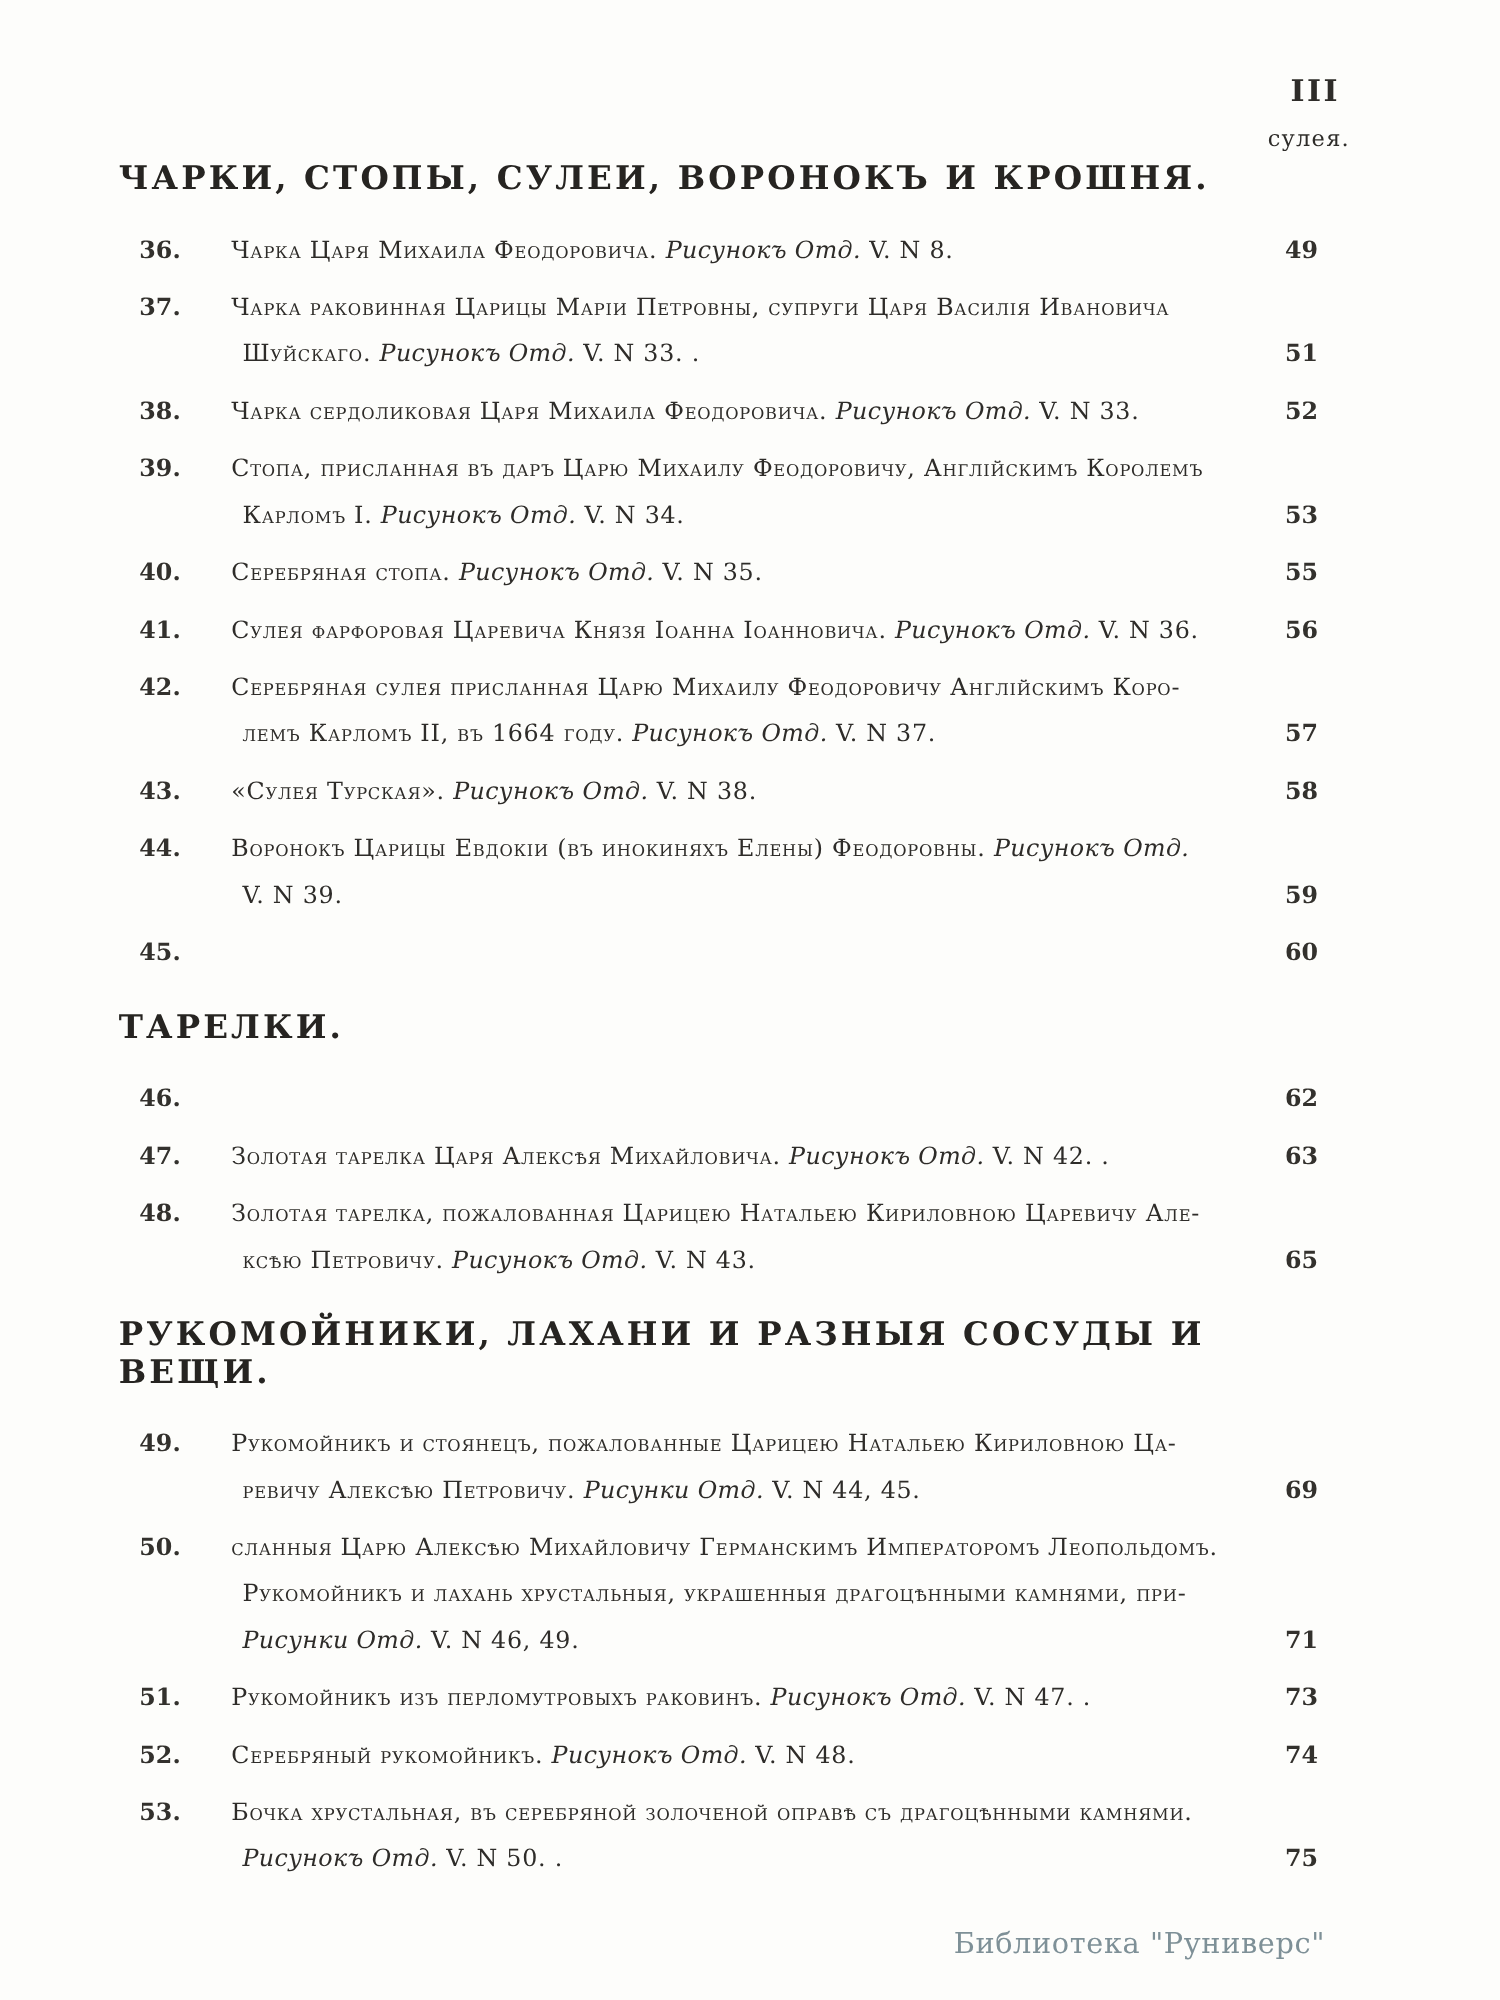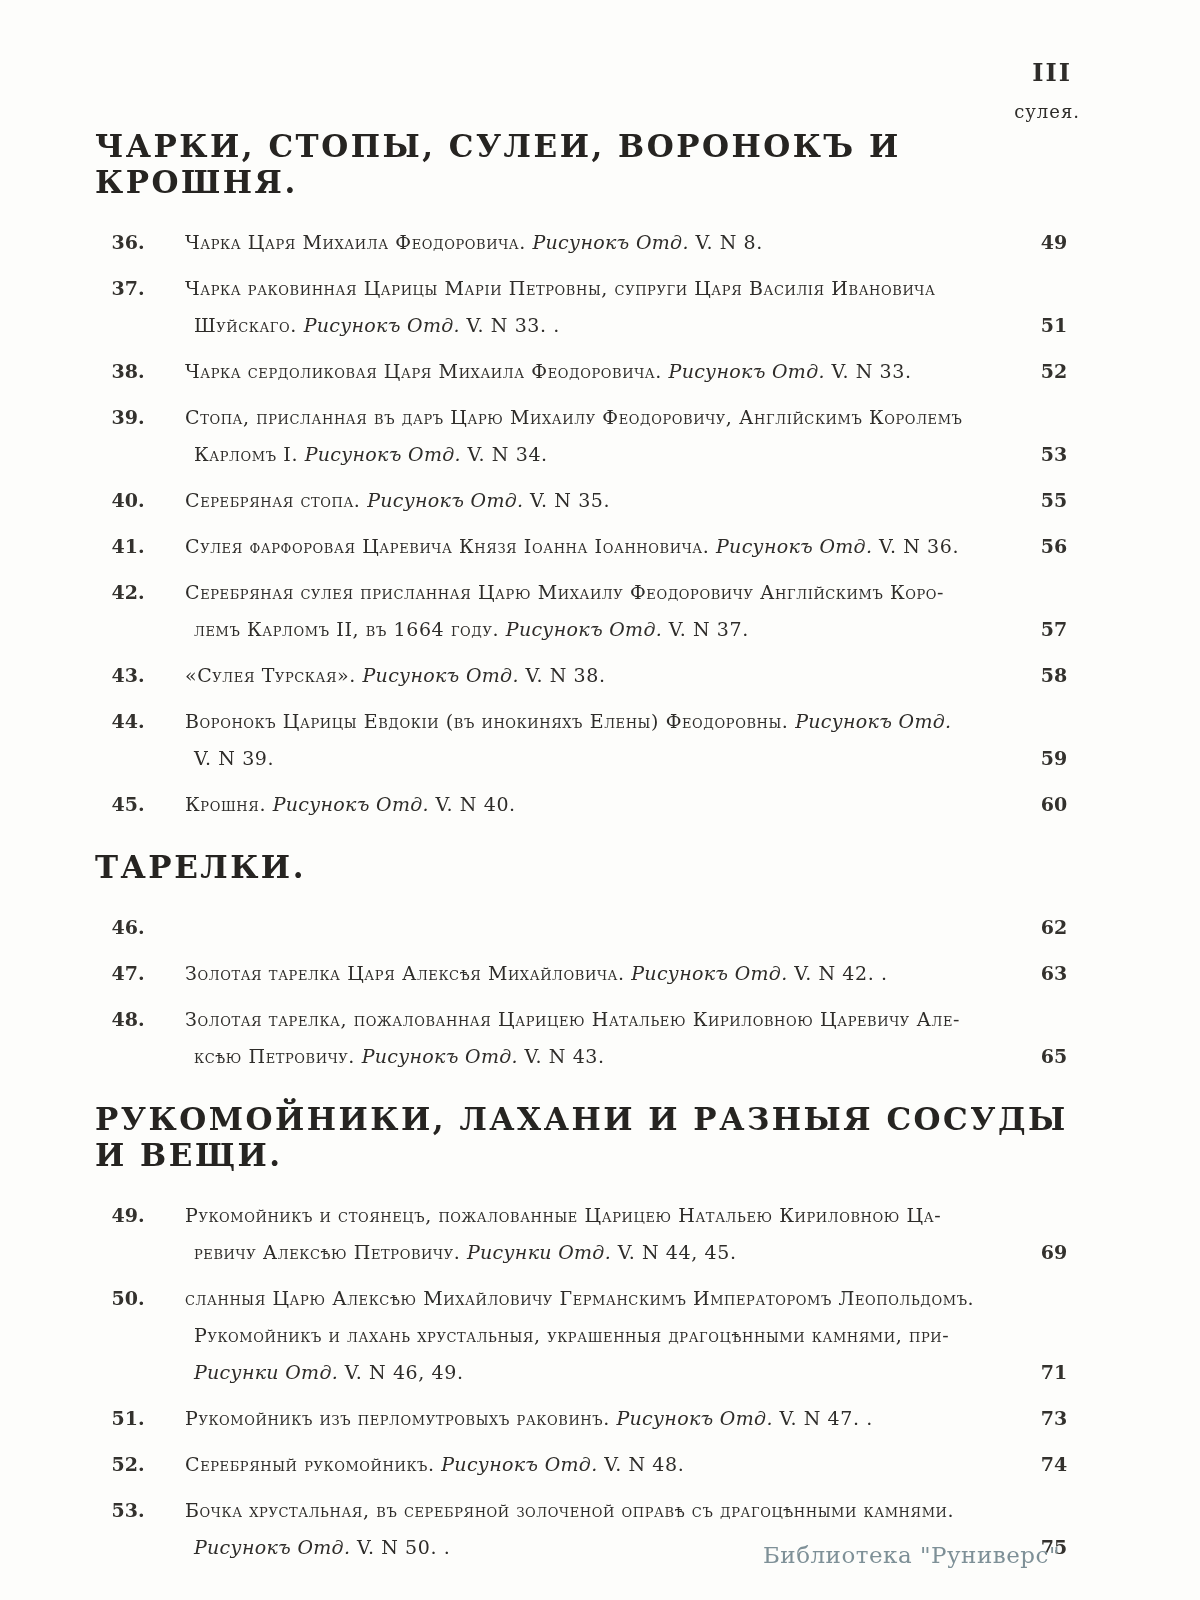--- a/index.html
+++ b/index.html
@@ -25,21 +25,21 @@
   }
   .col-header{
     text-align:right;
     font-size:18px;
     margin-top:14px;
     padding-right:0px;
     letter-spacing:1px;
   }
   .sections{margin-top:6px;}
   .section-heading{
-    font-size:31px;
+    font-size:26px;
     font-weight:bold;
     letter-spacing:2.5px;
     margin:26px 0 24px 0;
     color:#262421;
   }
   .section:first-child .section-heading{margin-top:4px;}
   .entries{margin-left:0;}
   .entry{
     display:flex;
     align-items:flex-start;
@@ -53,21 +53,21 @@
     line-height:37px;
     font-weight:bold;
     color:#33312d;
   }
   .entry-body{
     flex:1 1 auto;
     min-width:0;
   }
   .entry-page{
     flex:0 0 52px;
-    text-align:center;
+    text-align:left;
     align-self:flex-end;
     font-size:19px;
     line-height:37px;
     font-weight:bold;
     color:#33312d;
   }
   .toc-line{
     font-size:19px;
     line-height:37px;
     font-variant:small-caps;
@@ -203,21 +203,20 @@
                 <span class="line-text">V. N 39.</span>
                 <span class="leader"></span>
               </div>
             </div>
             <div class="entry-page">59</div>
           </div>
           <div class="entry">
             <div class="entry-num">45.</div>
             <div class="entry-body">
               <div class="toc-line last">
-                <span class="line-text">Крошня. <i>Рисунокъ Отд.</i> V. N 40.</span>
                 <span class="leader"></span>
               </div>
             </div>
             <div class="entry-page">60</div>
           </div>
         </div>
       </div>
       <div class="section">
         <div class="section-heading">ТАРЕЛКИ.</div>
         <div class="entries">

